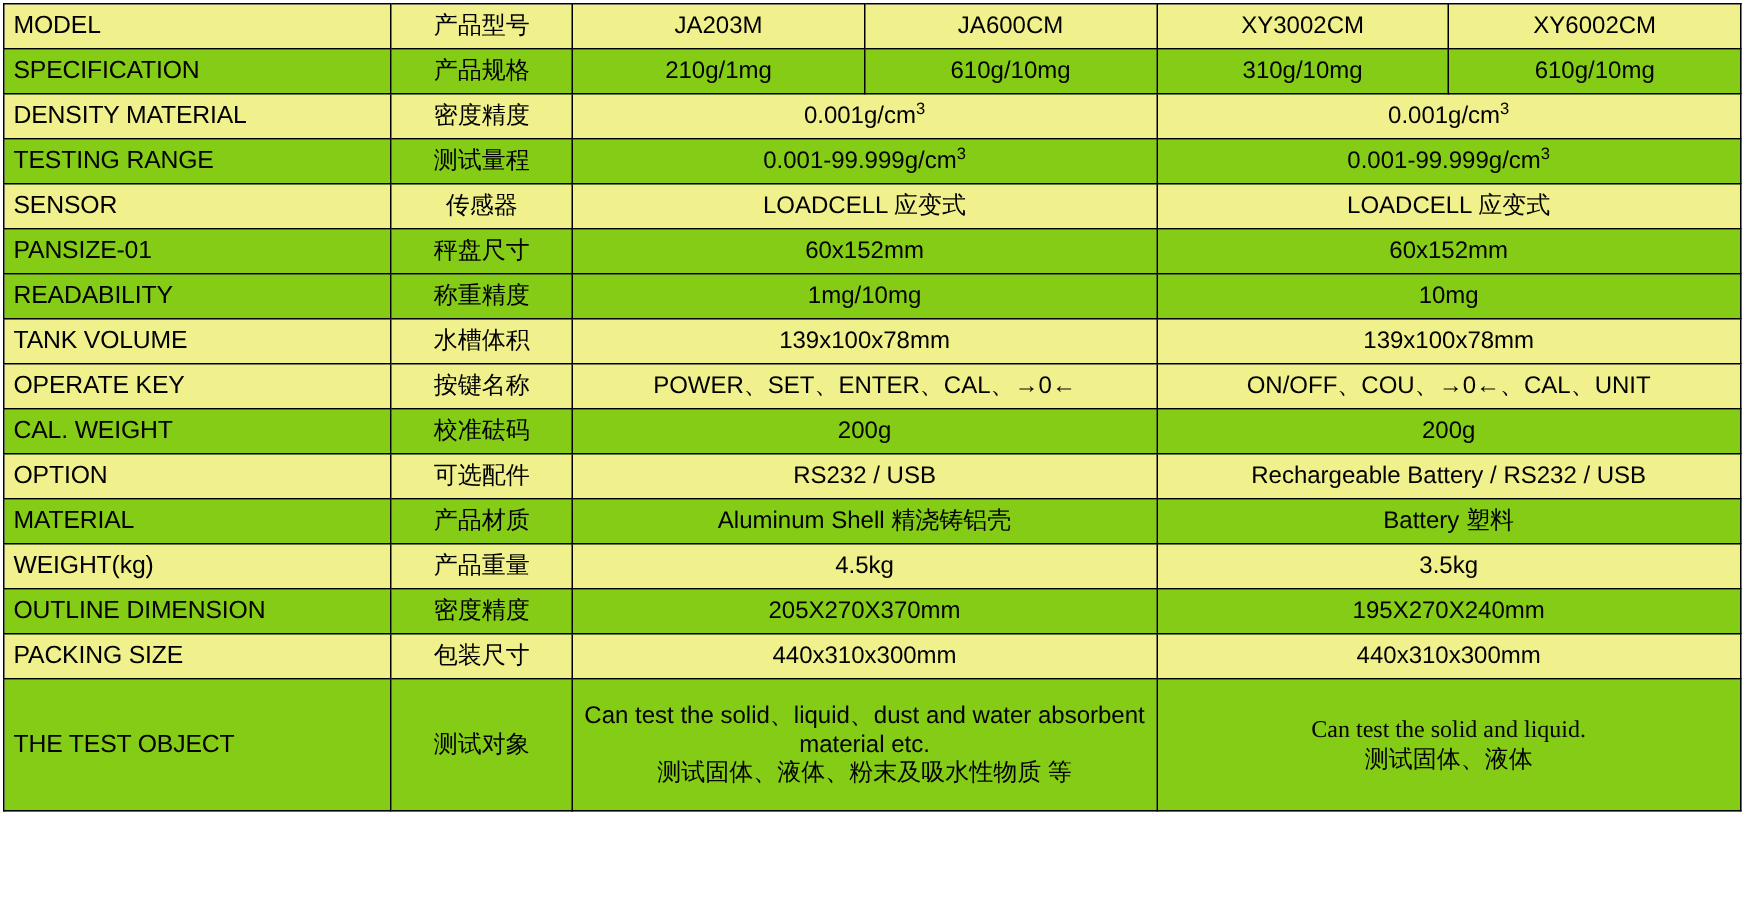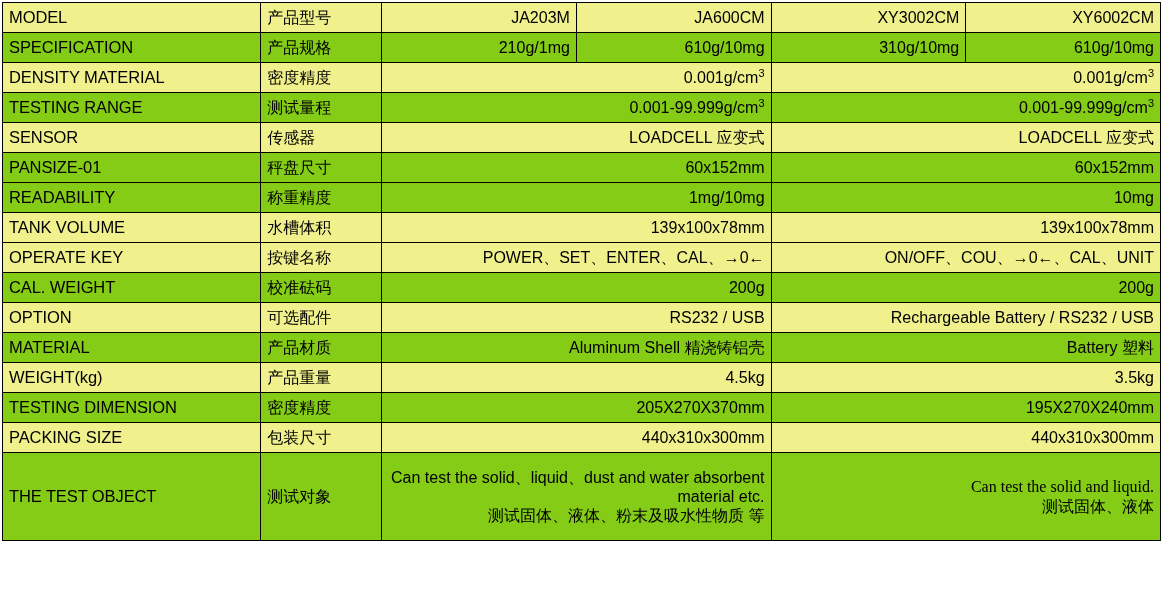--- a/index.html
+++ b/index.html
@@ -39,24 +39,25 @@
   col.c-en { width: 252px; }
   col.c-cn { width: 118px; }
   col.c-m  { width: 190px; }
 
   td.en {
     text-align: left;
     font-size: 16.5px;
     letter-spacing: -0.1px;
   }
   td.cn {
+    text-align: center;
     font-size: 16px;
   }
   td.val {
-    text-align: right;
+    text-align: center;
     font-size: 16px;
   }
   tr.hl td { background: #f0f08c; }
   tr.plain td { background: #84cc16; }
 
   .sup {
     font-size: 11px;
     vertical-align: super;
     line-height: 0;
   }
@@ -159,21 +160,21 @@
           <td class="val" colspan="2">Aluminum Shell 精浇铸铝壳</td>
           <td class="val" colspan="2">Battery 塑料</td>
         </tr>
         <tr class="hl">
           <td class="en">WEIGHT(kg)</td>
           <td class="cn">产品重量</td>
           <td class="val" colspan="2">4.5kg</td>
           <td class="val" colspan="2">3.5kg</td>
         </tr>
         <tr class="plain">
-          <td class="en">TESTING DIMENSION</td>
+          <td class="en">OUTLINE DIMENSION</td>
           <td class="cn">密度精度</td>
           <td class="val" colspan="2">205X270X370mm</td>
           <td class="val" colspan="2">195X270X240mm</td>
         </tr>
         <tr class="hl">
           <td class="en">PACKING SIZE</td>
           <td class="cn">包装尺寸</td>
           <td class="val" colspan="2">440x310x300mm</td>
           <td class="val" colspan="2">440x310x300mm</td>
         </tr>

